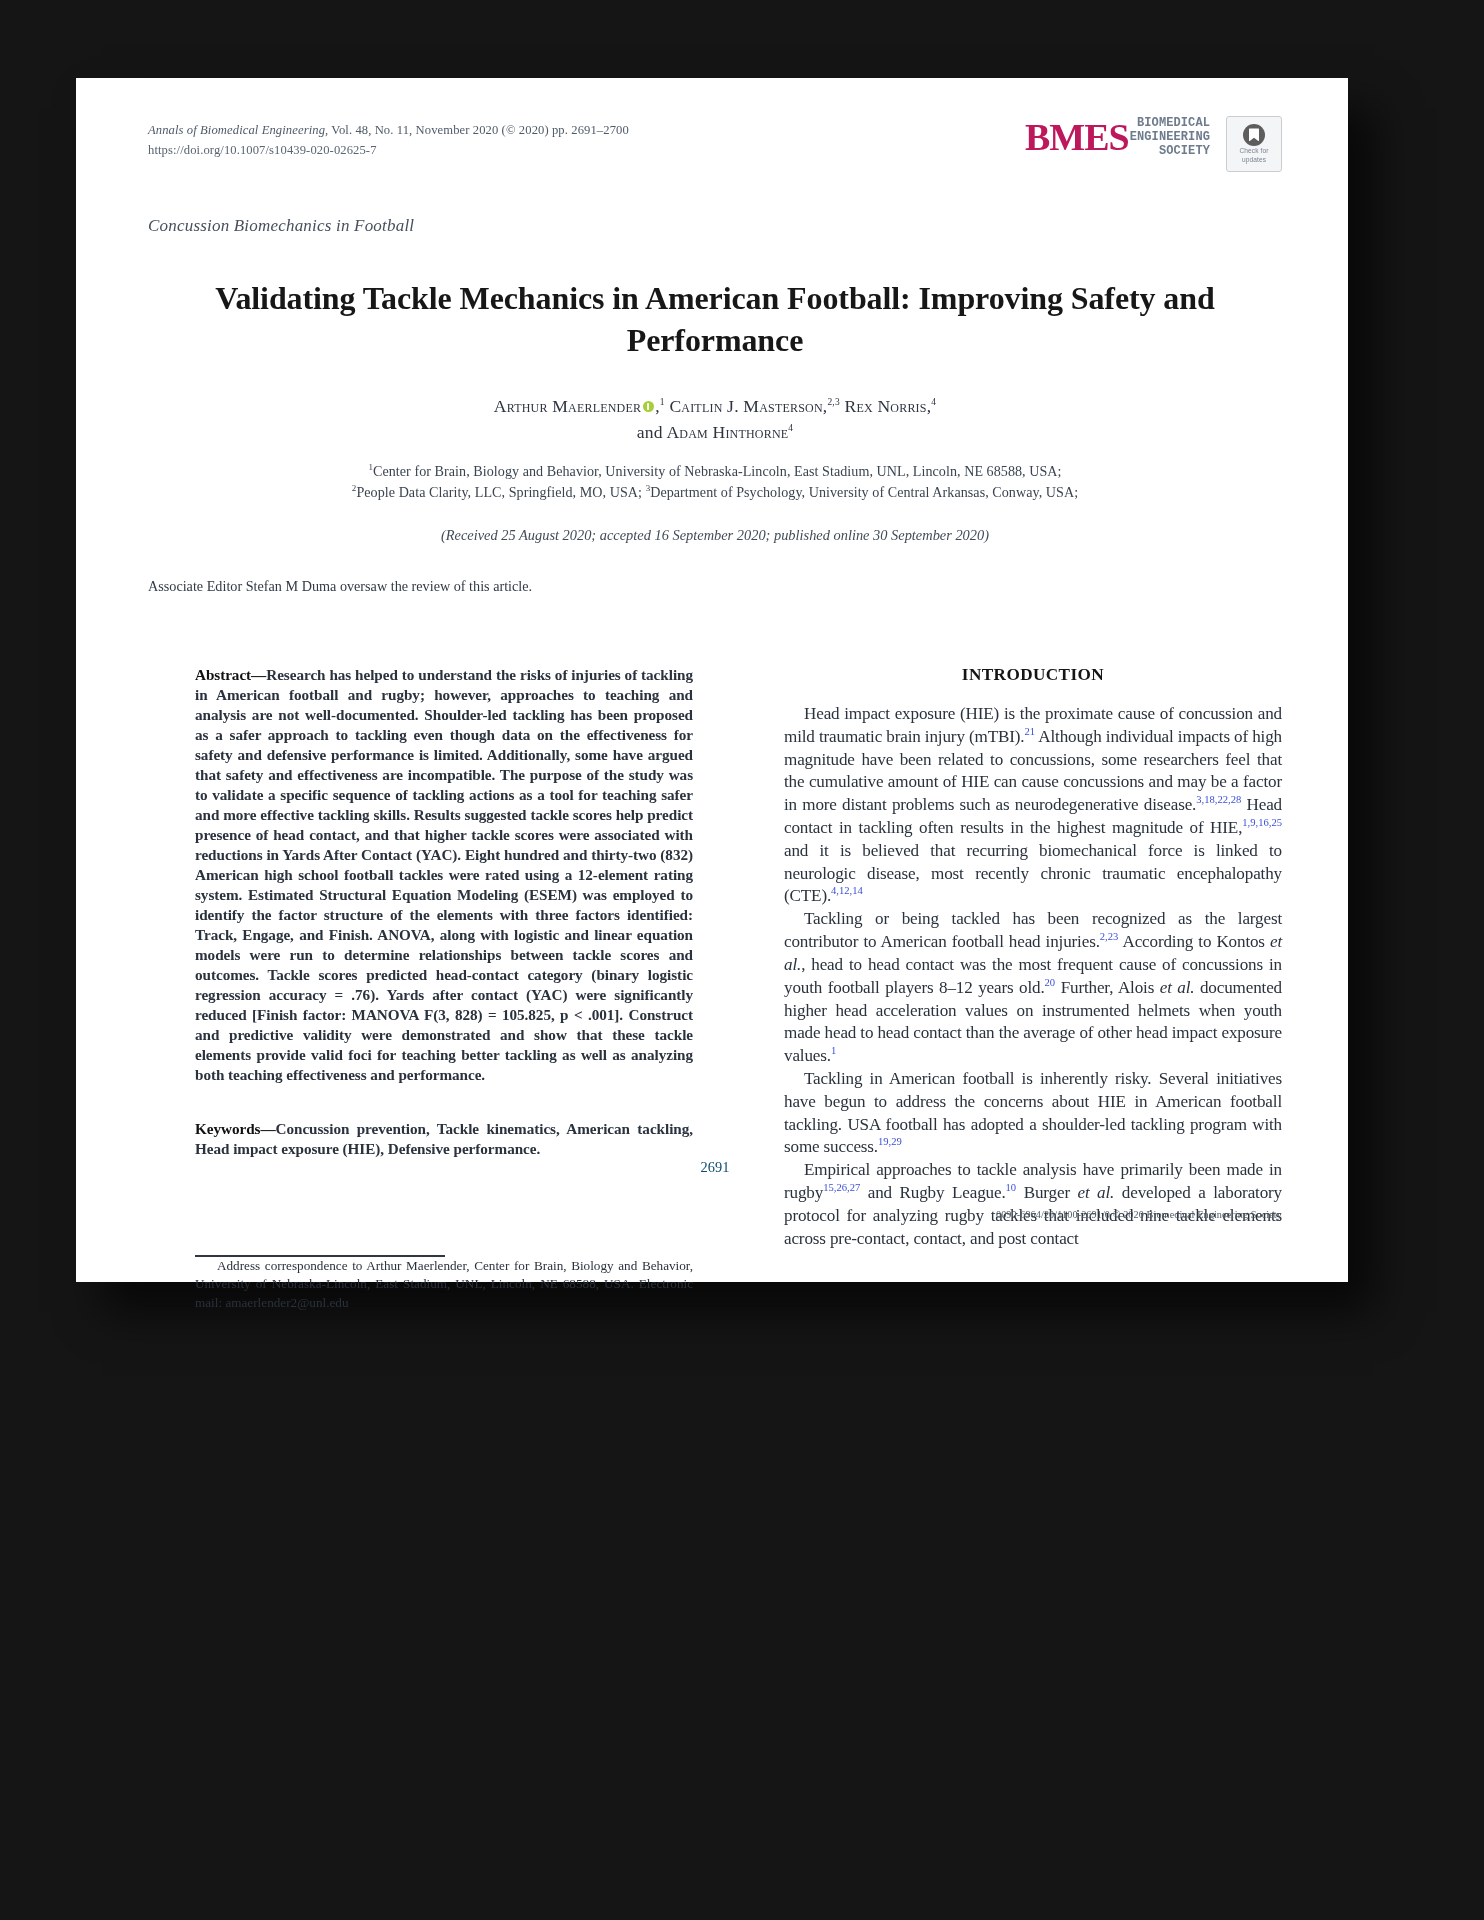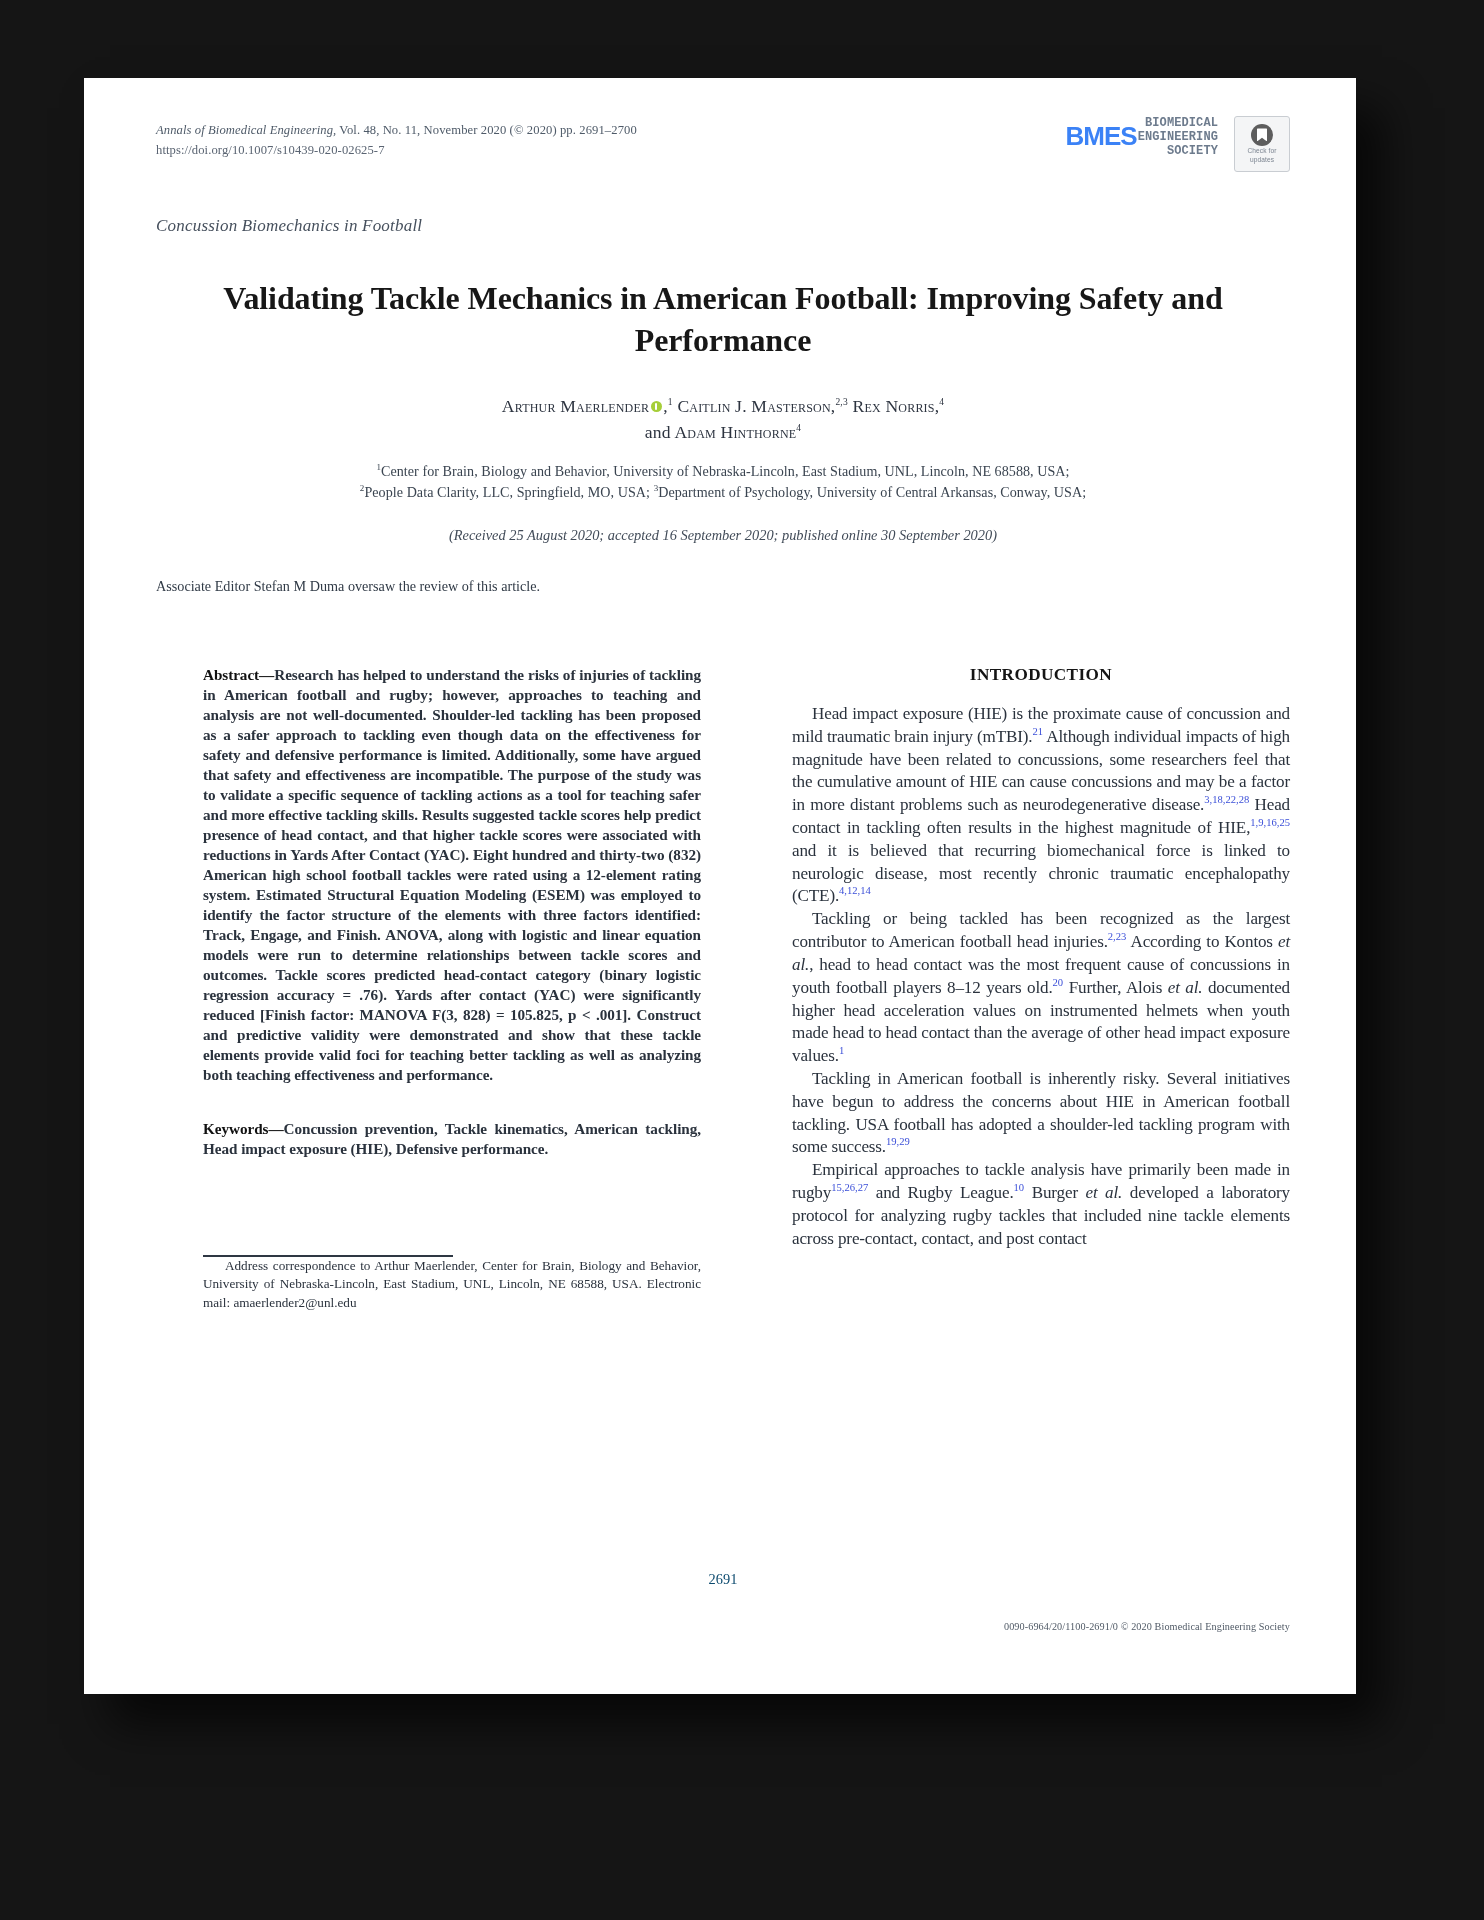--- a/index.html
+++ b/index.html
@@ -10,24 +10,24 @@
     width: 1484px;
     height: 1920px;
     background: #151515;
     font-family: "Liberation Serif", serif;
     overflow: hidden;
   }
 
   
   .page-wrap {
     position: absolute;
-    left: 84px;
+    left: 76px;
     top: 78px;
     width: 1272px;
-    height: 1616px;
+    height: 1204px;
   }
   .page {
     position: absolute;
     inset: 0;
     background: #ffffff;
     box-shadow: 26px 30px 42px rgba(0,0,0,0.65);
   }
   .page-inner {
     position: absolute;
     left: 72px;
@@ -57,25 +57,25 @@
   .masthead-right {
     display: flex;
     align-items: flex-start;
     gap: 16px;
   }
   .bmes-logo {
     display: flex;
     align-items: center;
   }
   .bmes-word {
-    font-family: Liberation Sans, sans-serif;
-    font-weight: bold;
-    font-size: 26px;
+    font-family: Liberation Serif, serif;
+    font-weight: bold;
+    font-size: 38px;
     line-height: 0.92;
-    color: #3b82f6;
+    color: #be185d;
     letter-spacing: -1px;
   }
   .bmes-sub {
     font-family: Liberation Mono, monospace;
     font-size: 12px;
     line-height: 1.16;
     font-weight: bold;
     letter-spacing: 0.1px;
     color: #6d7b8d;
     padding-left: 1px;

